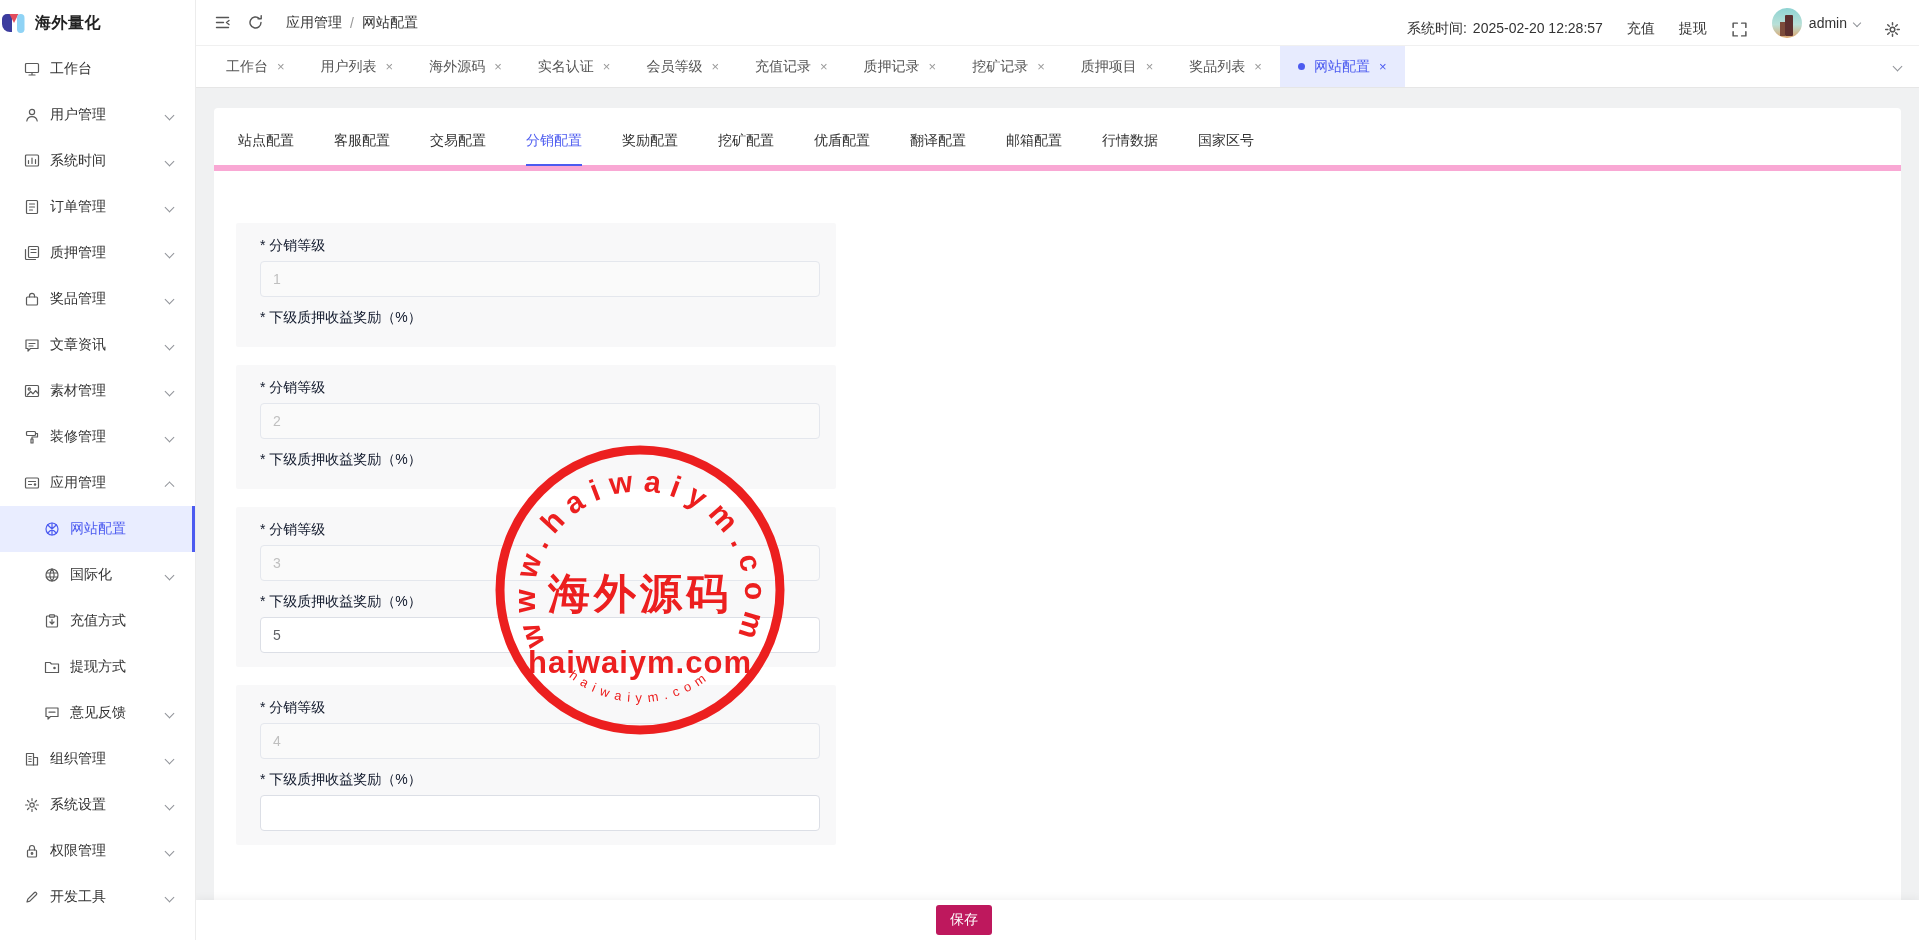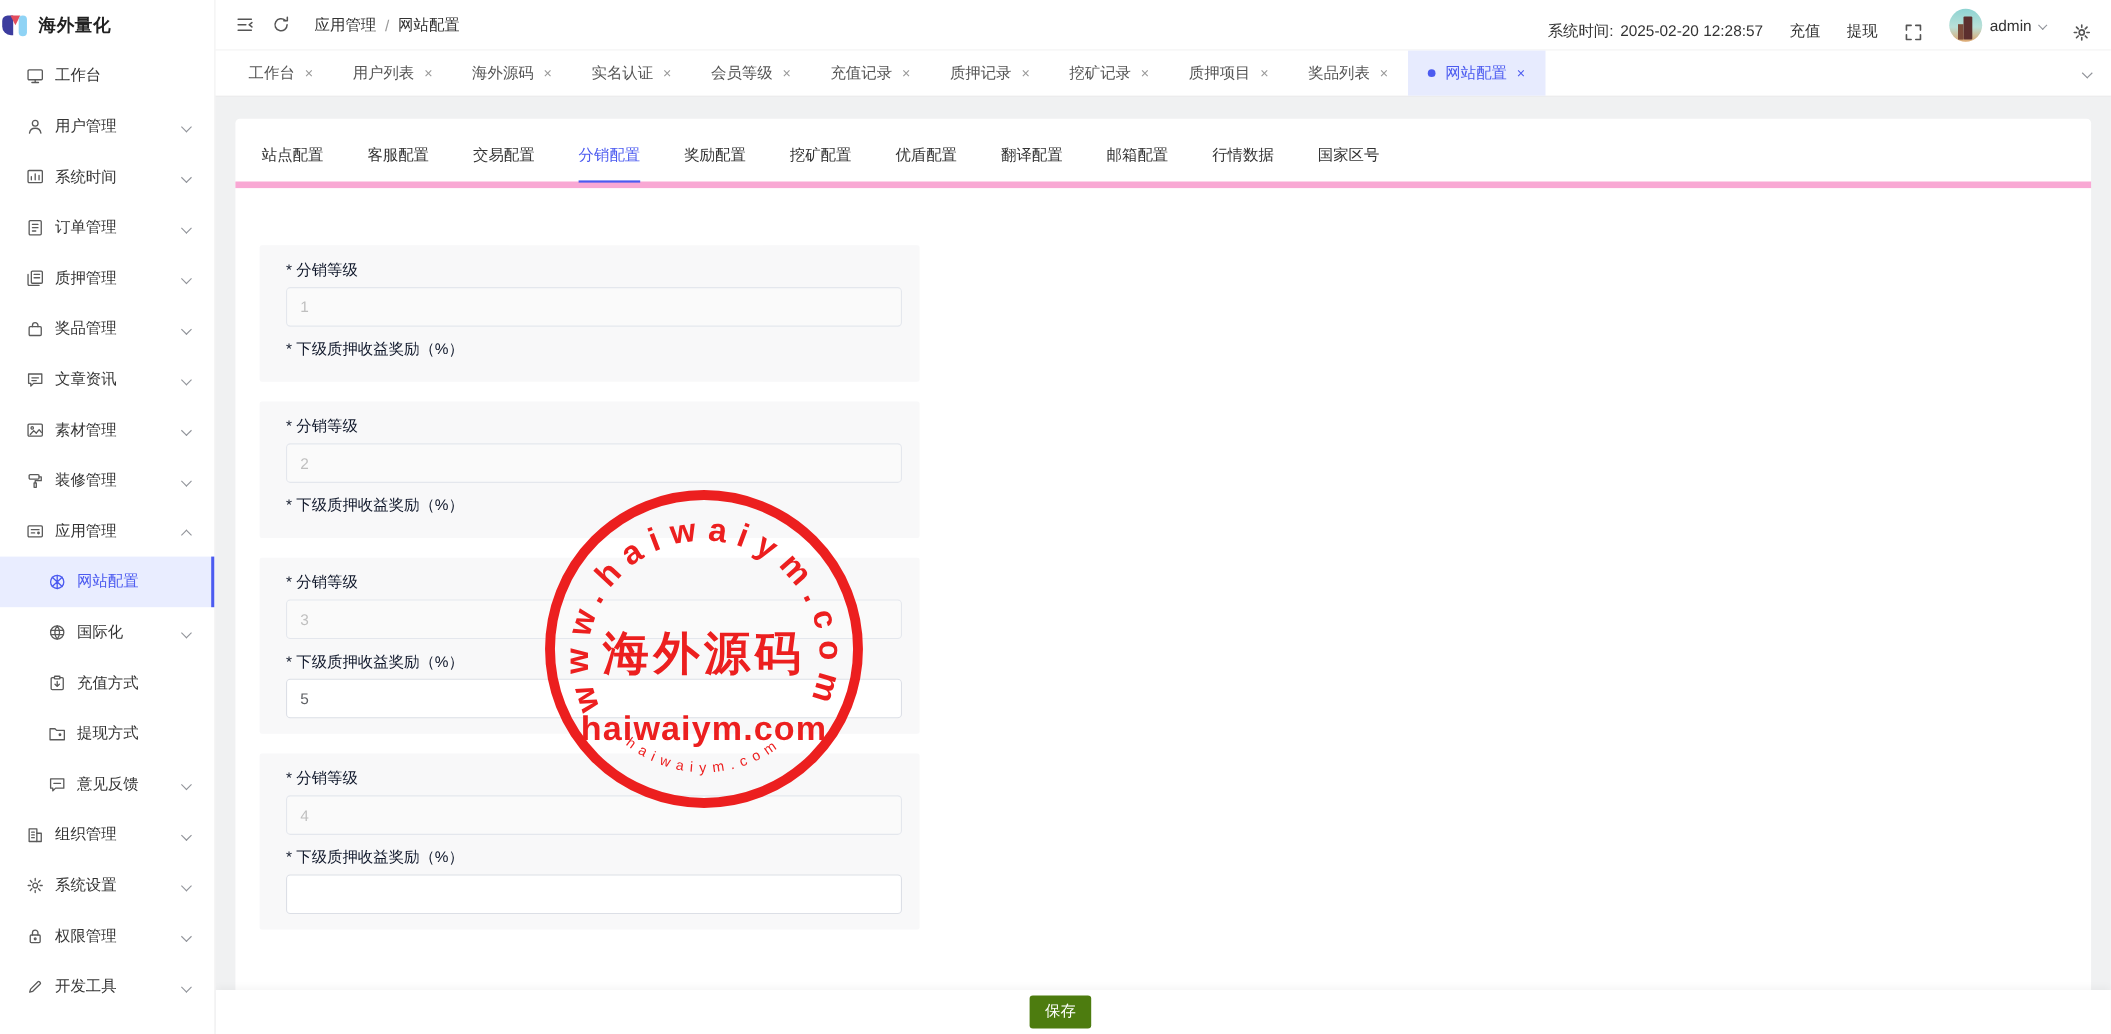--- a/index.html
+++ b/index.html
@@ -59,21 +59,21 @@
   .form{padding:52px 0 0 22px}
   .fgroup{width:600px;background:#f8f8f9;border-radius:2px;padding:14px 16px 14px 24px;margin-bottom:18px}
   .flabel{font-size:14px;color:#0f172a;margin-bottom:6px}
   .finput{width:100%;height:36px;border:1px solid #dcdfe6;border-radius:4px;background:#fff;
     padding:0 12px;font-size:14px;color:#606266;font-family:inherit;outline:none;display:block}
   .finput.mb{margin-bottom:12px}
   .finput:disabled{background:#fafafa;border-color:#e4e7ed;color:#bfbfbf}
 
   .savebar{position:absolute;left:0;right:0;bottom:0;height:40px;background:#fff;
     box-shadow:0 -2px 8px rgba(0,0,0,.05);z-index:20}
-  .savebtn{position:absolute;left:740px;top:5px;width:56px;height:30px;background:#4d7c0f;color:#fff;
+  .savebtn{position:absolute;left:740px;top:5px;width:56px;height:30px;background:#be185d;color:#fff;
     border:none;border-radius:3px;font-size:14px;font-family:inherit;cursor:pointer}
 
   
   .stamp{position:absolute;left:490px;top:440px;width:300px;height:300px;z-index:50;pointer-events:none;opacity:.95}
 </style>
 </head>
 <body>
 
 <div class="app">
 

